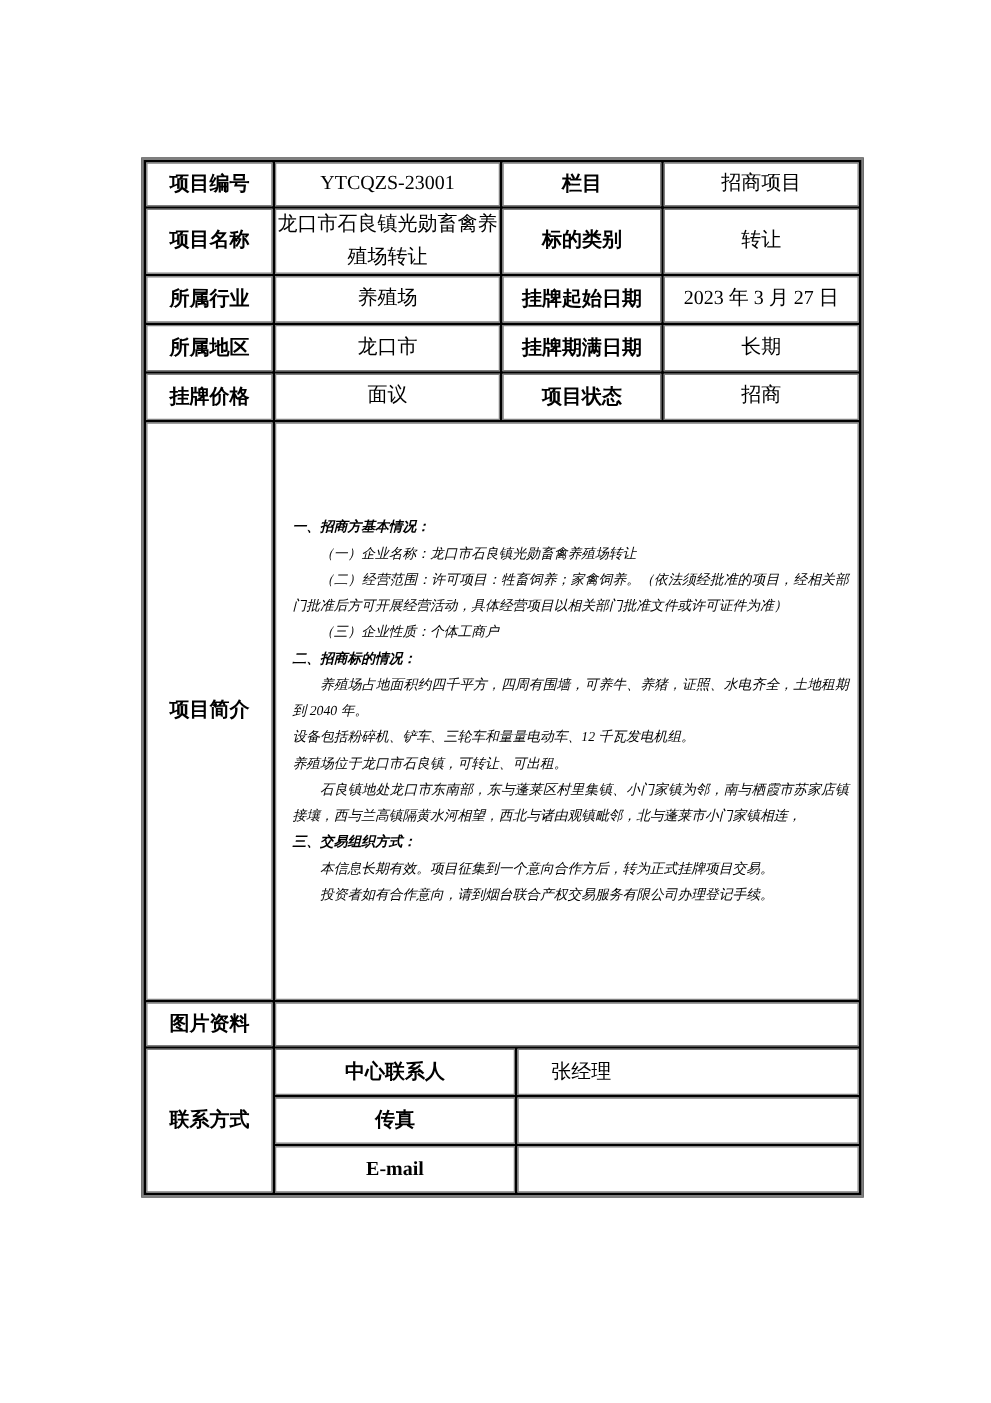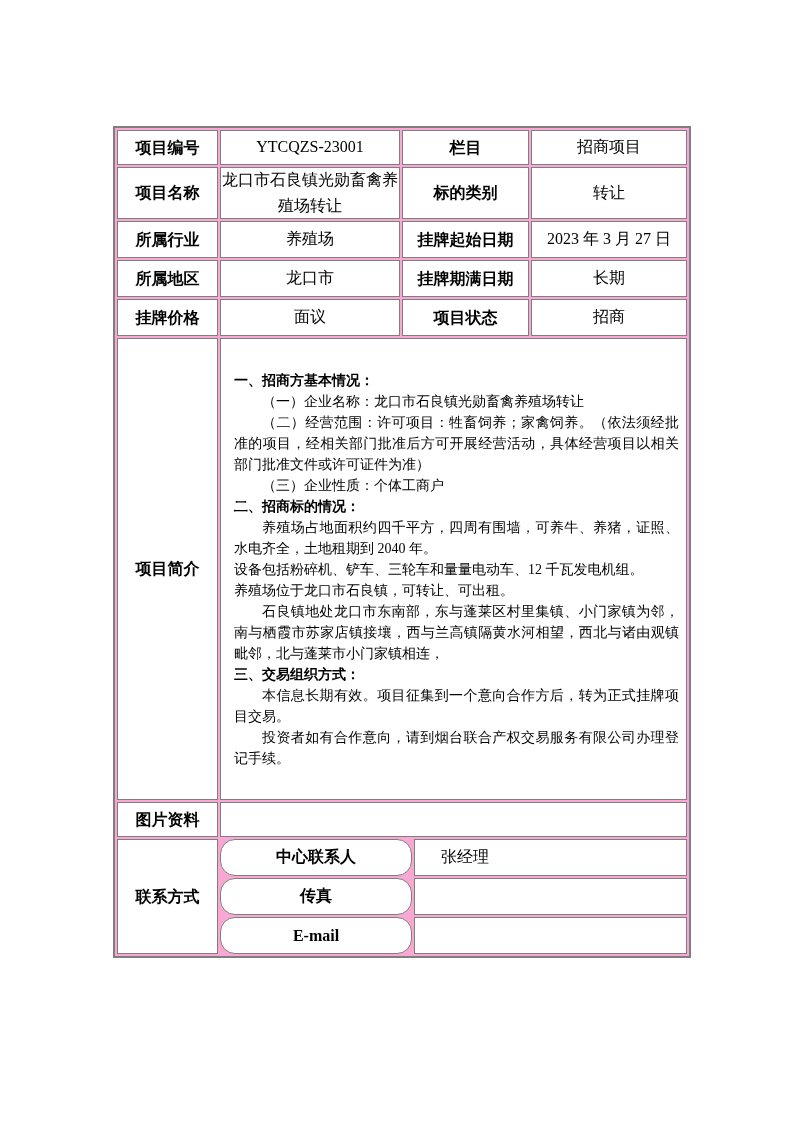--- a/index.html
+++ b/index.html
@@ -14,21 +14,21 @@
     color: #000000;
     position: relative;
   }
   .tbl {
     position: absolute;
     left: 113px;
     top: 126px;
     width: 578px;
     box-sizing: border-box;
     border: 2px solid #7f7f7f;
-    background: #f9a8d4;
+    background: #000000;
     padding: 2px;
     display: flex;
     flex-direction: column;
     gap: 2px;
   }
   .row { display: flex; gap: 2px; }
   .cell {
     border: 1px solid #7f7f7f;
     box-sizing: border-box;
     background: #ffffff;
@@ -61,44 +61,44 @@
   .h-img { height: 35px; border-radius: 15px; }
   .intro-cell {
     flex: 1 1 auto;
     display: flex;
     flex-direction: column;
     justify-content: center;
     min-height: 462px;
     padding: 26px 7px 26px 13px;
   }
   .p {
-    font-size: 14px;
+    font-size: 11px;
     line-height: 21px;
     text-align: justify;
     margin: 0;
+    font-style: italic;
   }
   .p.indent { text-indent: 2em; }
   .p.bold { font-weight: bold; }
   .contact-right {
     flex: 1 1 auto;
     display: flex;
     flex-direction: column;
     gap: 2px;
   }
   .subrow { display: flex; gap: 2px; height: 37px; flex: 1 1 auto; }
   .sublab {
     width: 192px;
     flex: 0 0 192px;
     font-weight: bold;
     font-size: 16px;
     display: flex;
     align-items: center;
     justify-content: center;
     text-align: center;
-    border-radius: 15px;
   }
   .subval {
     flex: 1 1 auto;
     font-size: 16px;
     display: flex;
     align-items: center;
     justify-content: flex-start;
     padding-left: 26px;
   }
 </style>

